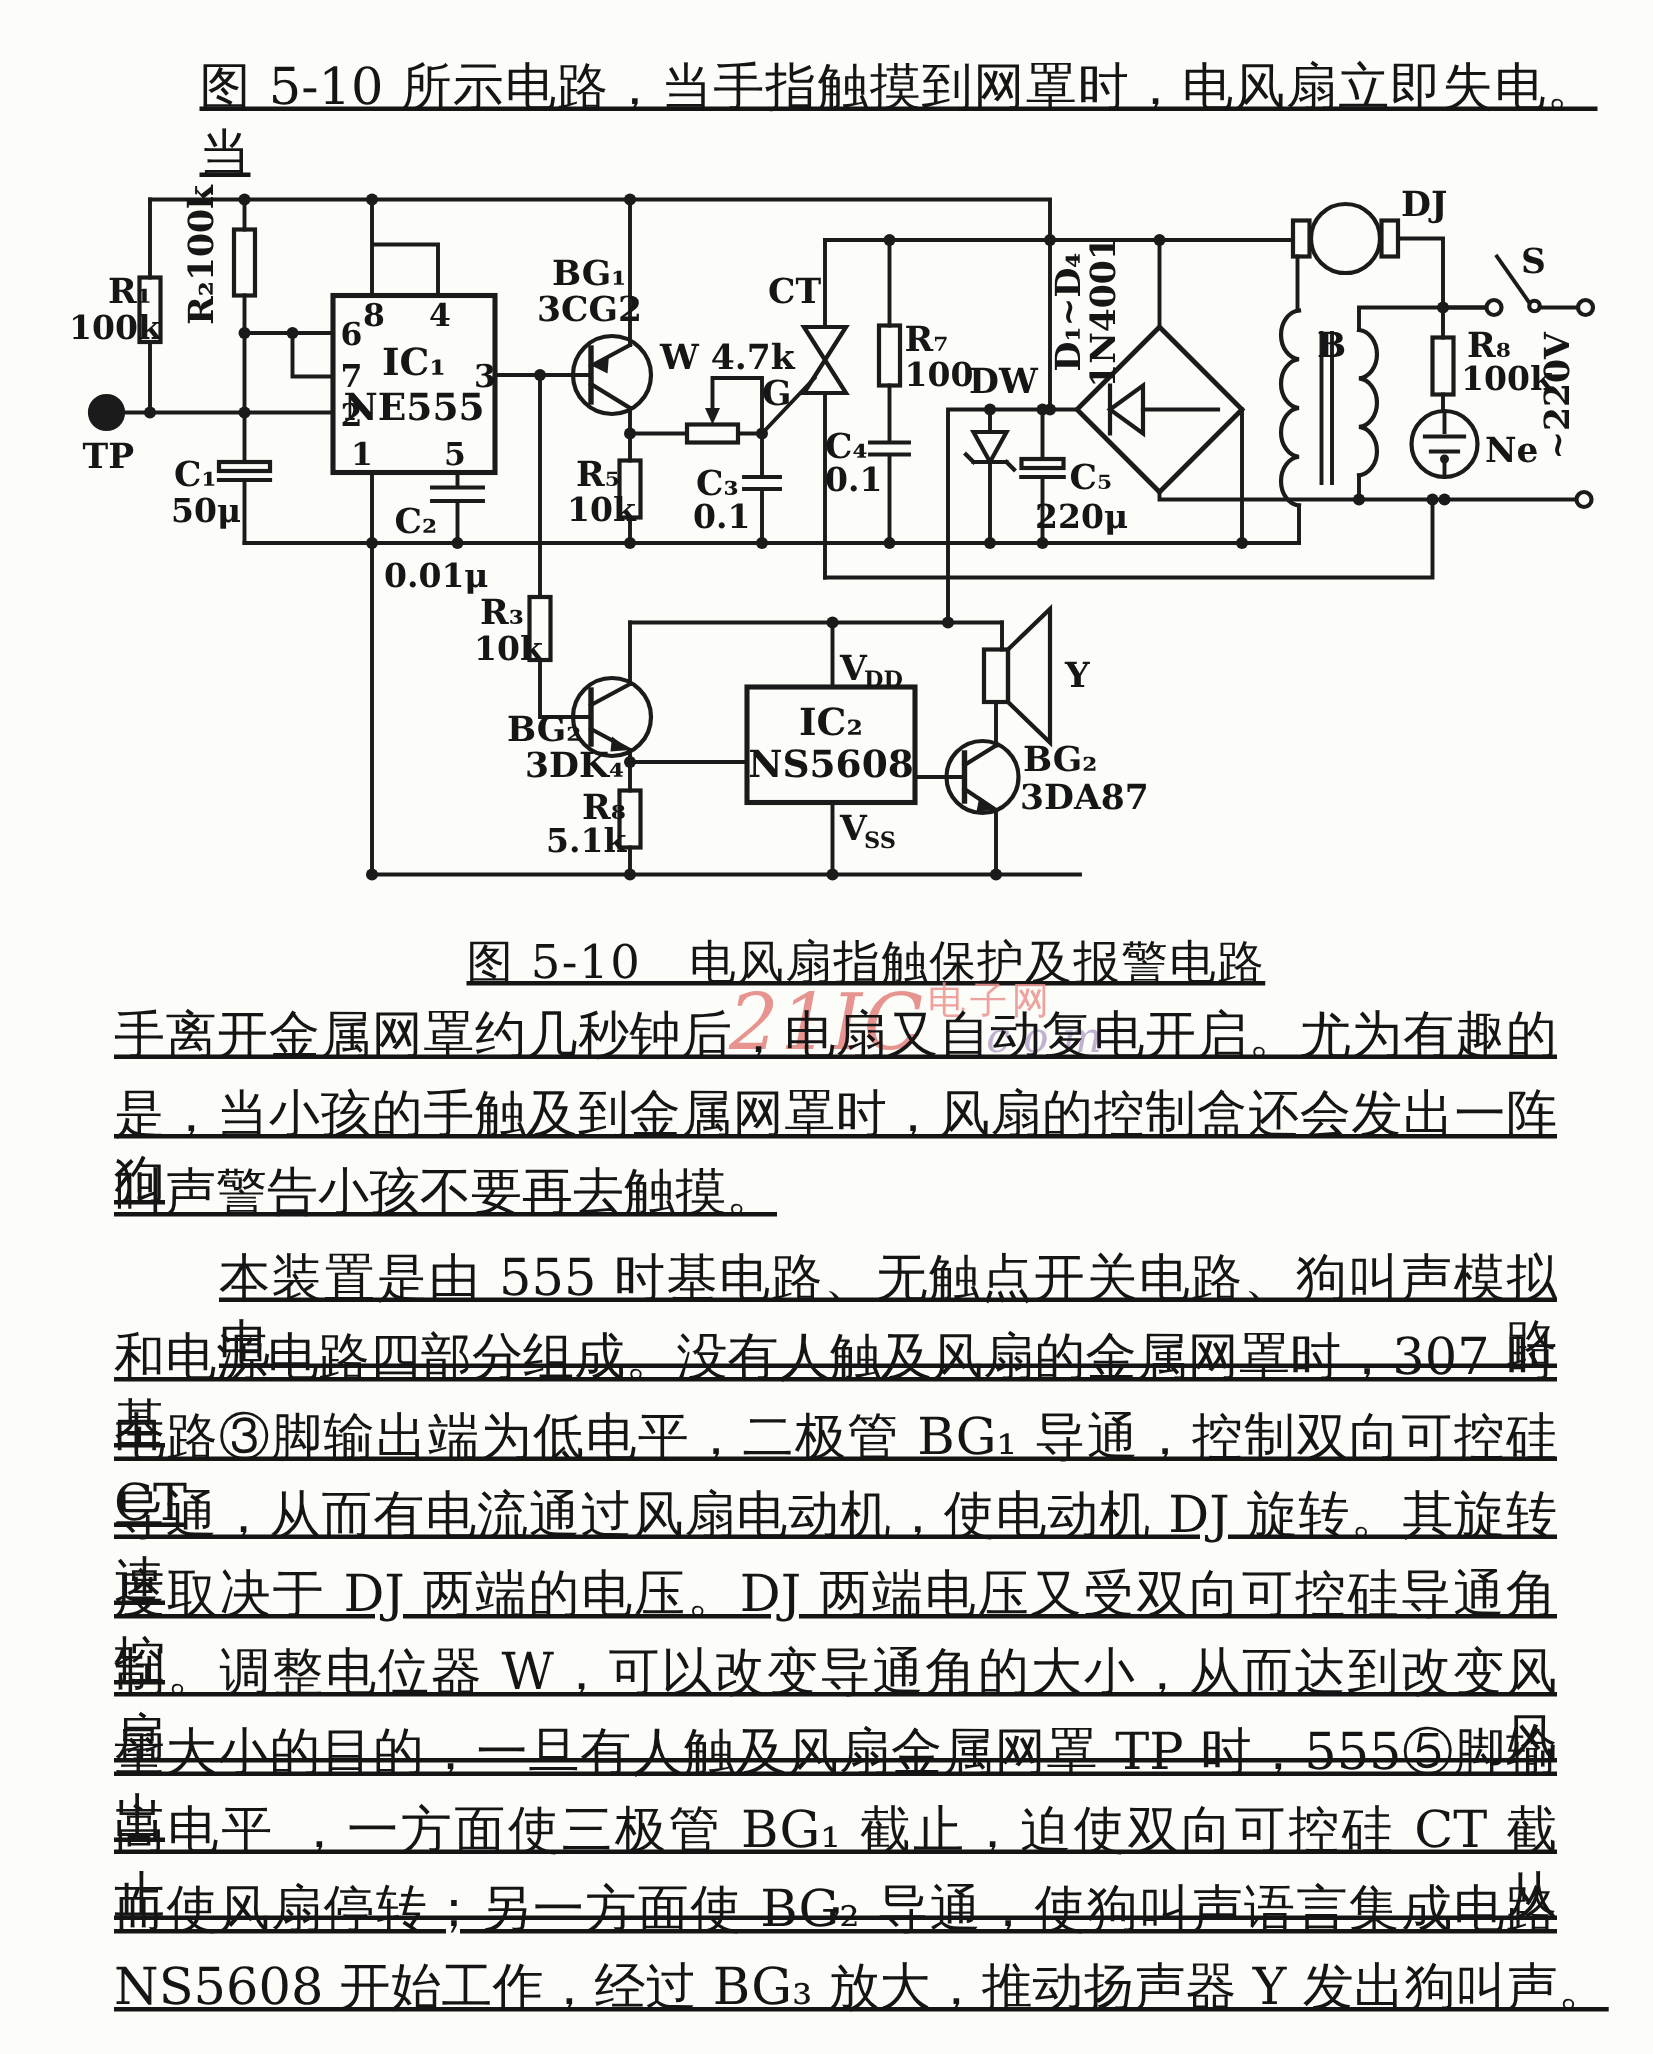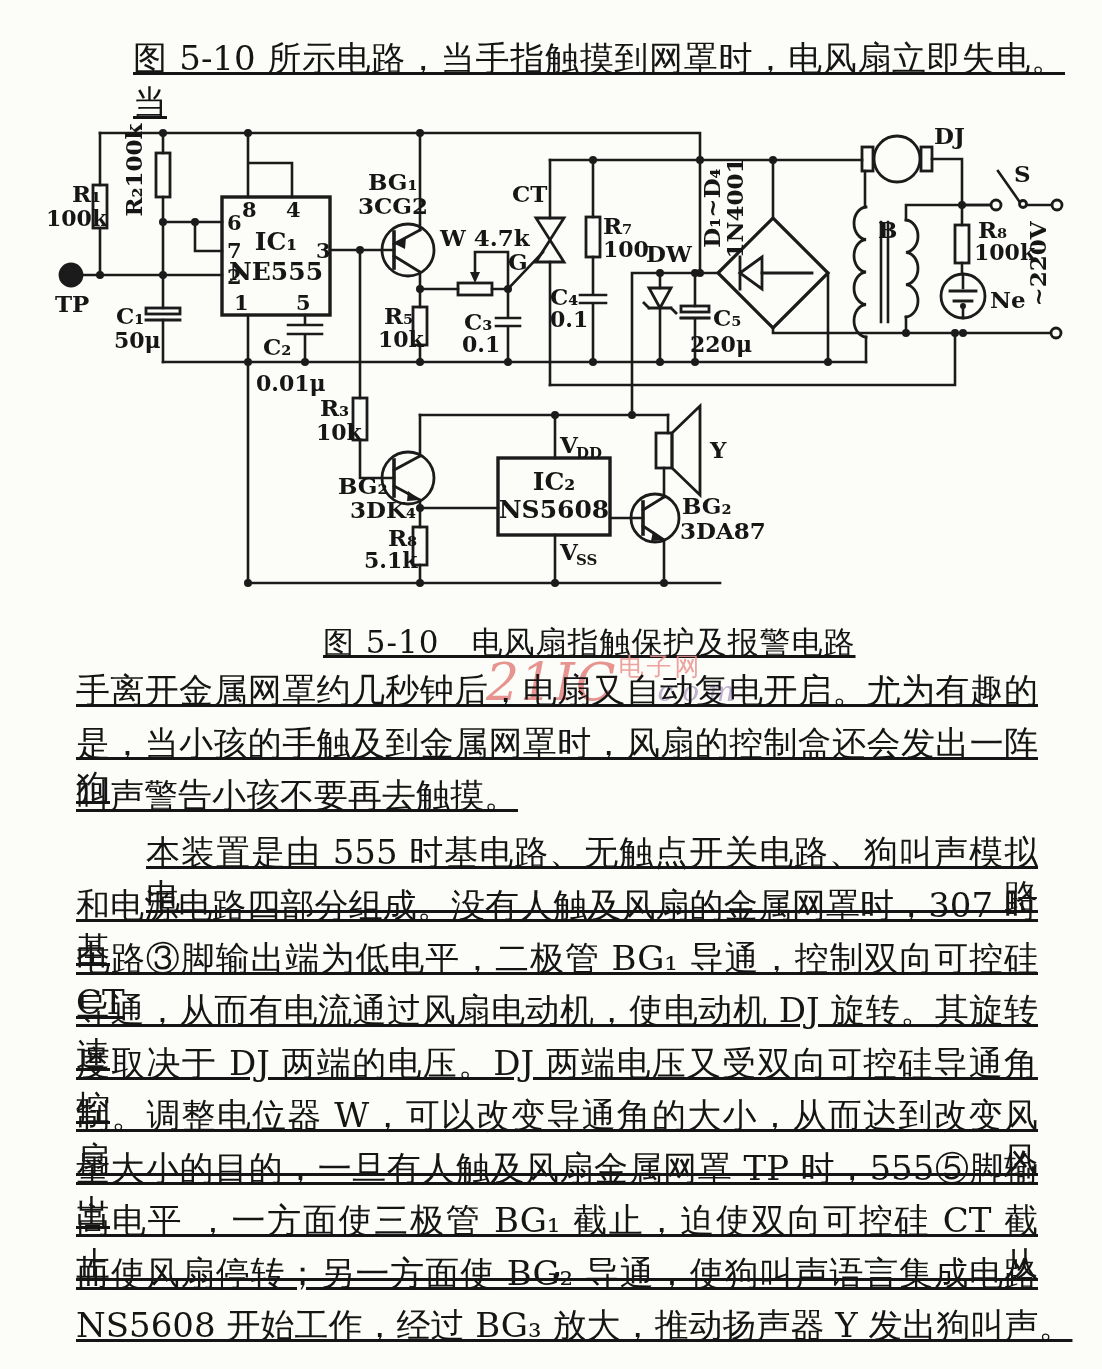--- a/index.html
+++ b/index.html
@@ -10,21 +10,21 @@
   }
   .textline{
     position:absolute;left:76px;width:962px;height:44px;
     font-size:34px;line-height:44px;white-space:nowrap;
     color:#151515;
     text-decoration:underline;
   }
   .just{white-space:normal;text-align:justify;text-align-last:justify;}
   .indent{box-sizing:border-box;padding-left:70px;}
   #intro-line{left:133px;top:36px;width:932px;}
-  #caption-line{left:323px;top:620px;width:520px;font-size:31px;letter-spacing:1px;white-space:nowrap;}
+  #caption-line{left:311px;top:620px;width:520px;font-size:31px;letter-spacing:1px;white-space:nowrap;}
   .wm{position:absolute;left:486px;top:654px;display:flex;opacity:.85;pointer-events:none;}
   .wm-brand{font-size:52px;font-weight:normal;font-style:italic;letter-spacing:1px;line-height:56px;}
   .wm-col{margin-left:2px;display:flex;flex-direction:column;}
   .wm-site{font-size:25px;font-weight:normal;line-height:26px;letter-spacing:3px;}
   .wm-tld{font-size:28px;font-style:italic;letter-spacing:9px;line-height:28px;margin-top:-2px;padding-left:39px;}
   svg text{font-family:"DejaVu Serif","Liberation Serif",serif;fill:#161616;}
   .lbl{font-size:23px;font-weight:bold;}
   .val{font-size:22px;font-weight:bold;}
   .big{font-size:25px;font-weight:bold;}
   .pin{font-size:21px;font-weight:bold;}

